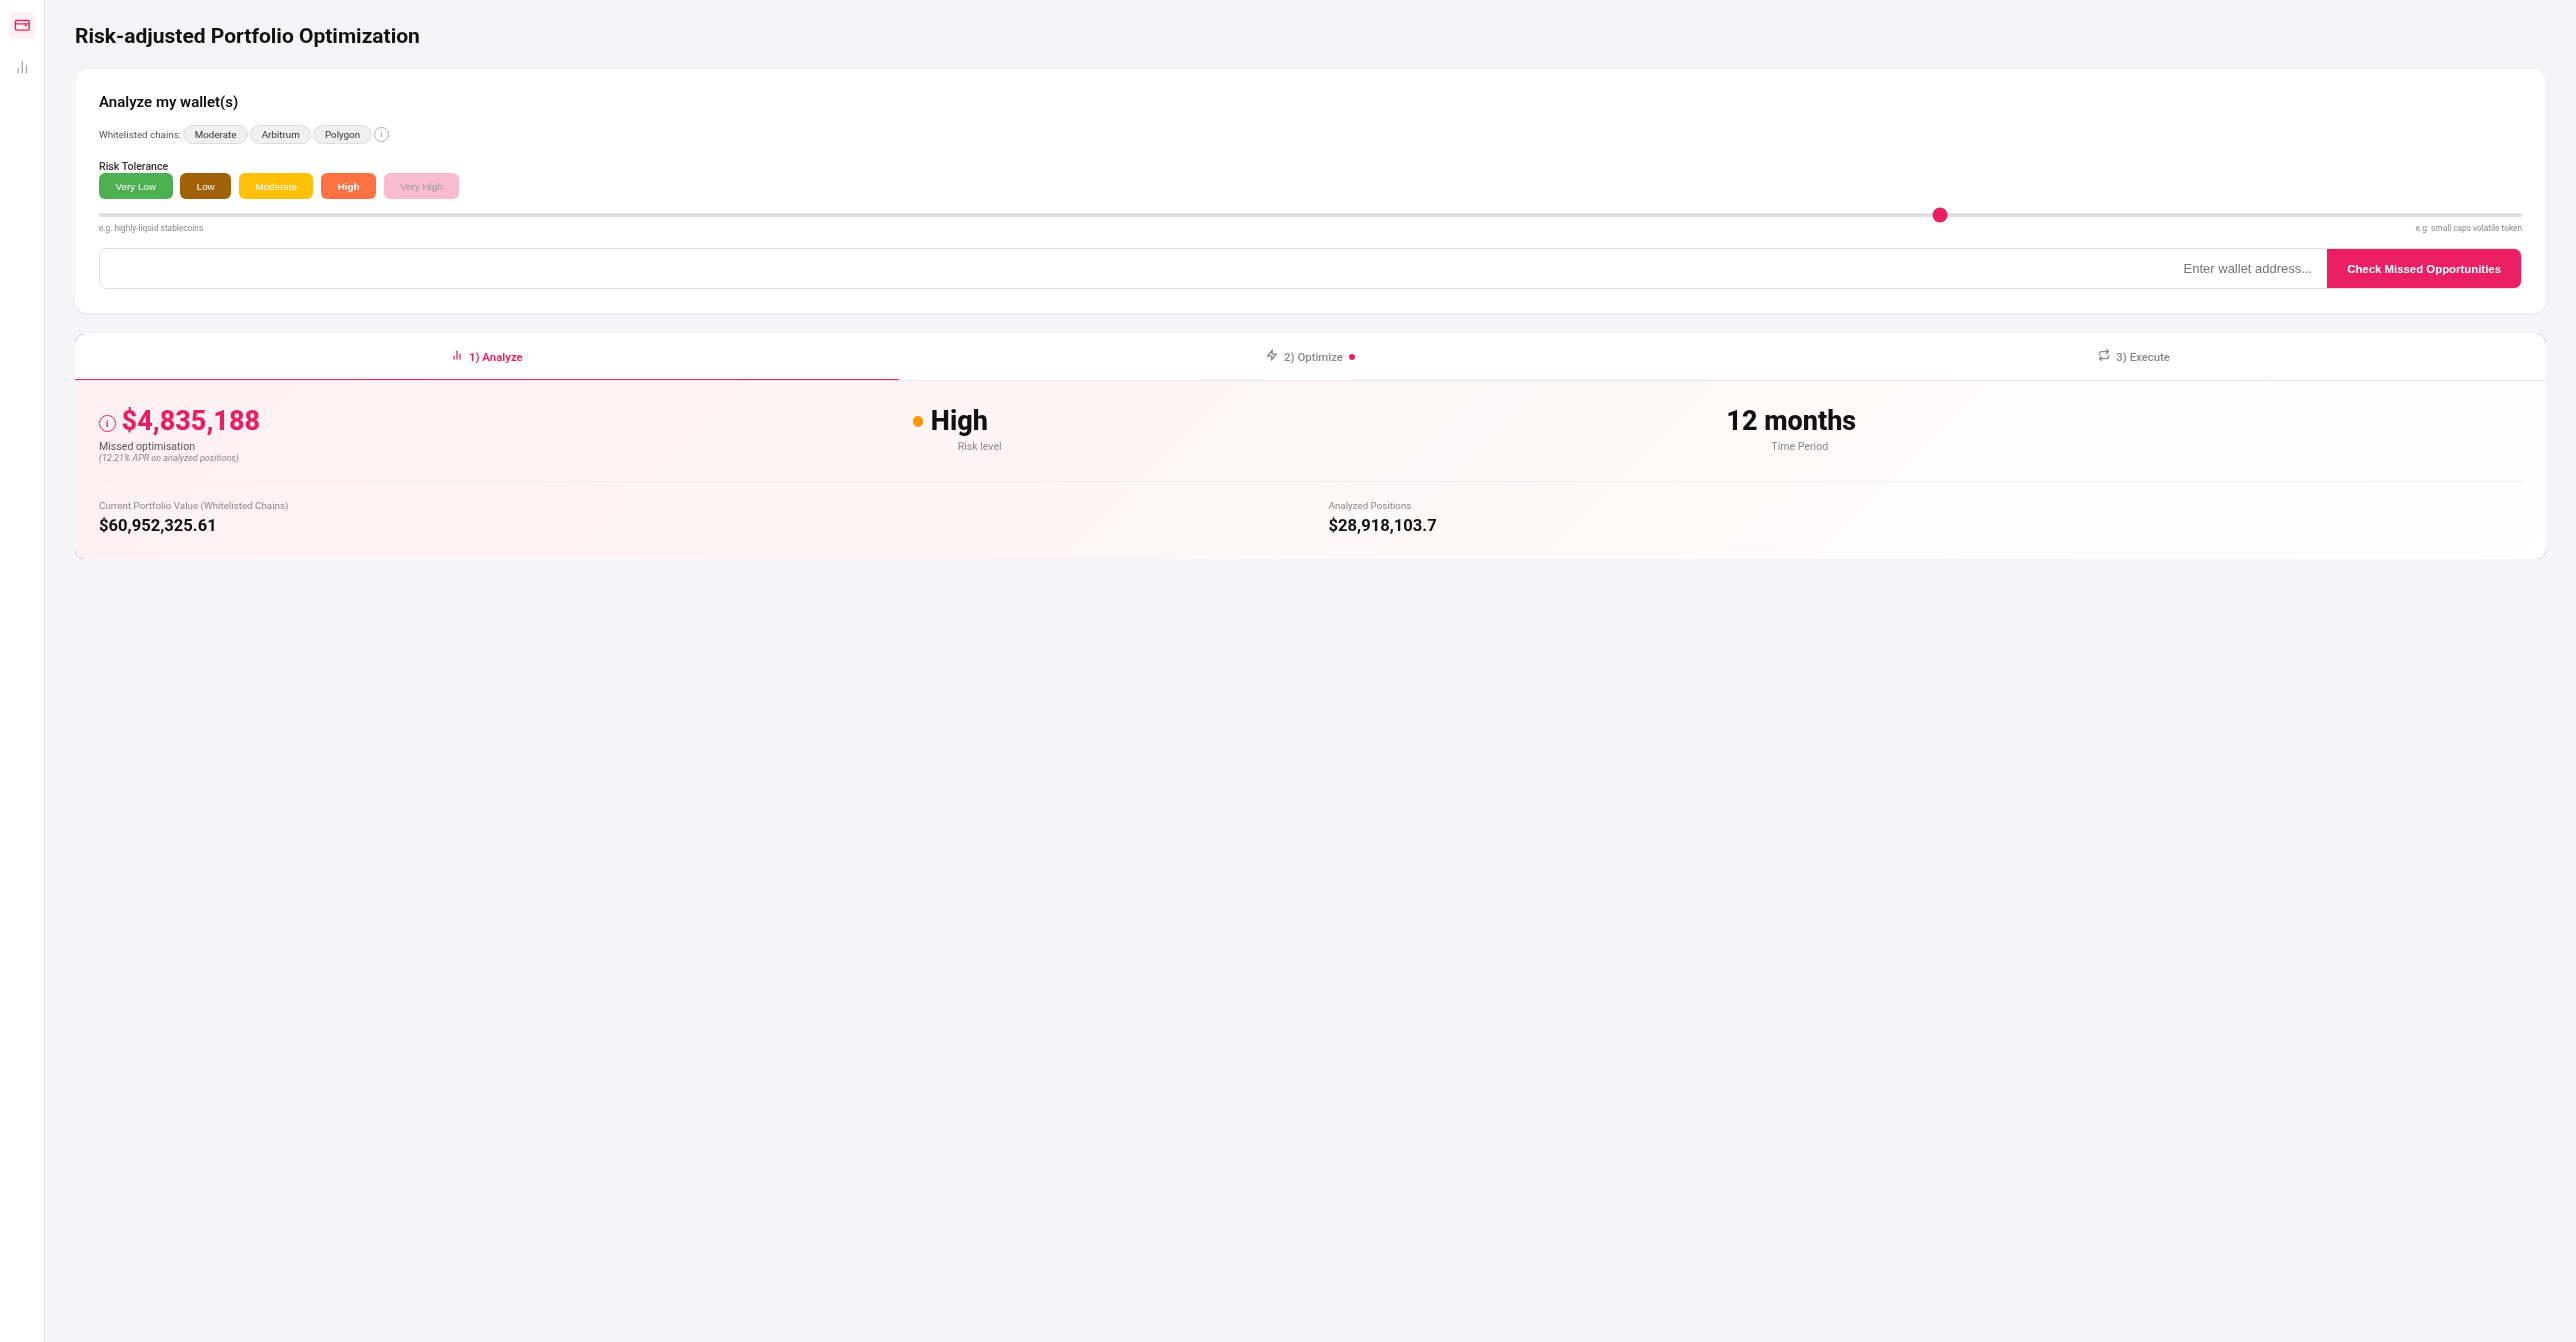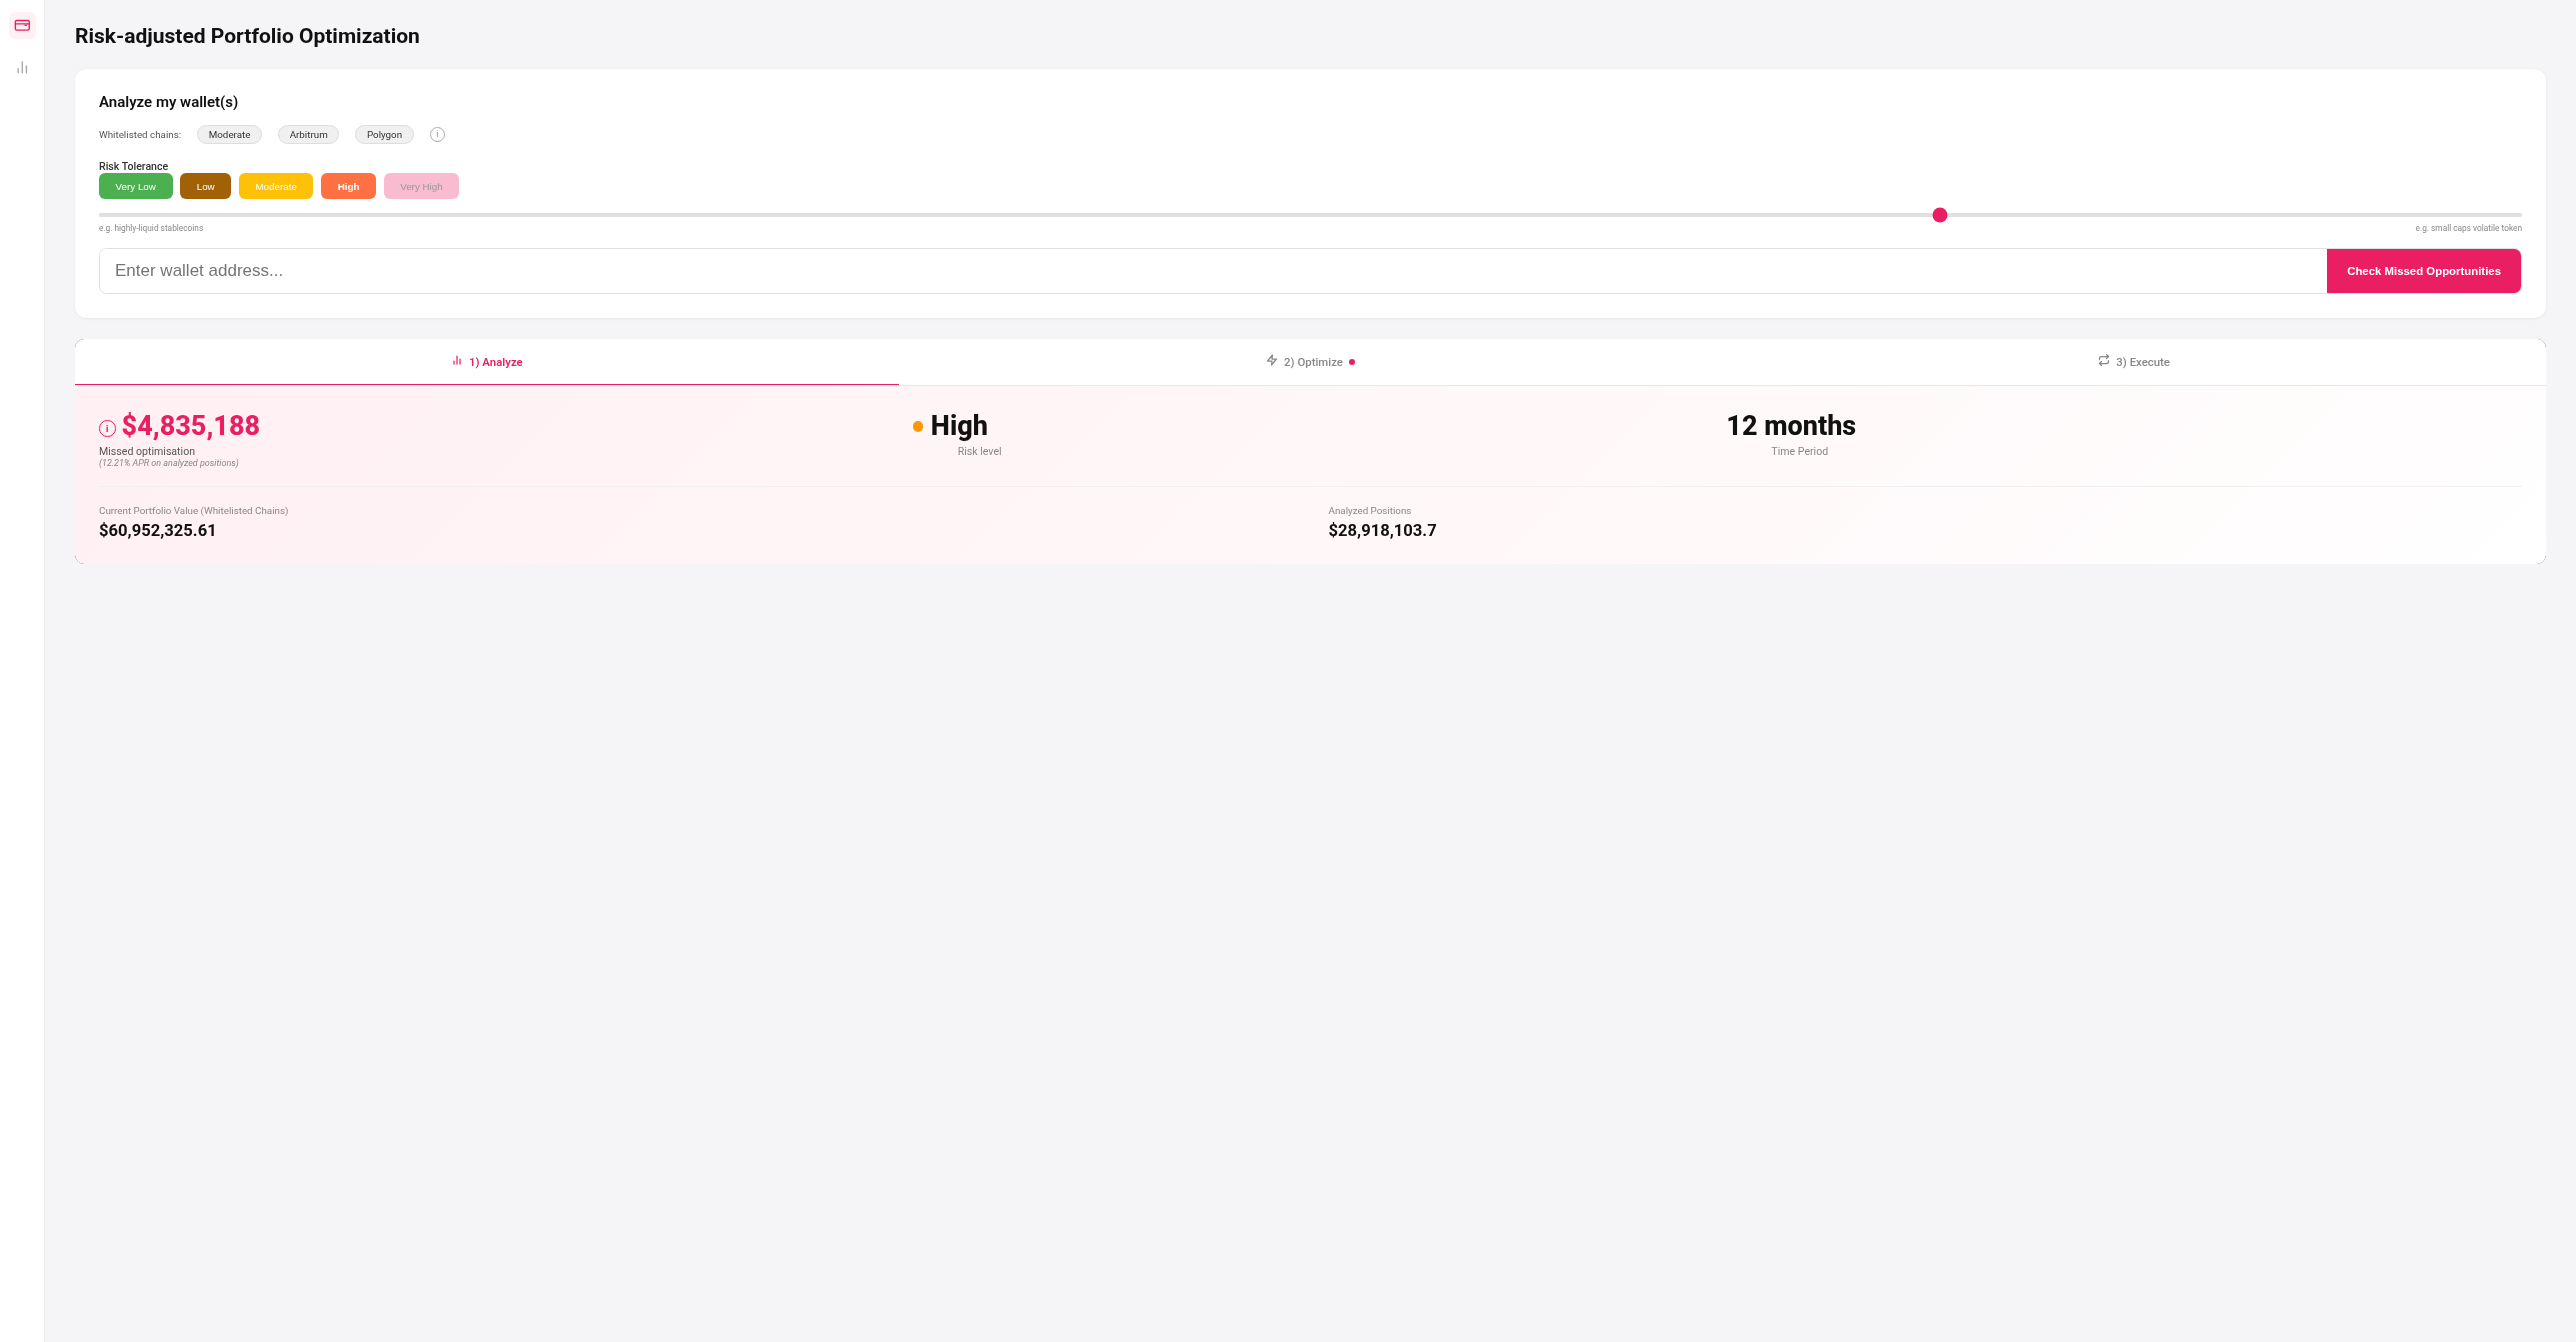--- a/index.html
+++ b/index.html
@@ -64,21 +64,21 @@
     .analyze-title {
       font-size: 15px;
       font-weight: 600;
       color: #111;
       margin-bottom: 13.6px;
     }
 
     .chains-row {
       display: flex;
       align-items: center;
-      gap: 16px;
+      gap: 2px;
       margin-bottom: 16.6px;
     }
     .chains-label {
       font-size: 9.8px;
       color: #555;
     }
     .chain-tag {
       background: #f0f0f0;
       border: 0.8px solid #ddd;
       border-radius: 15px;
@@ -179,24 +179,25 @@
       gap: 0;
       margin-top: 15px;
       border-radius: 7.6px;
       overflow: hidden;
       border: 0.8px solid #e0e0e0;
     }
     .wallet-input {
       flex: 1;
       border: none;
       padding: 12px 15px;
-      font-size: 17px;
+      font-size: 13px;
       color: #999;
       outline: none;
       background: #fff;
+      text-align: right;
     }
     .check-btn {
       background: #e91e63;
       color: #fff;
       border: none;
       padding: 12px 20px;
       font-size: 11.4px;
       font-weight: 600;
       cursor: pointer;
       white-space: nowrap;

